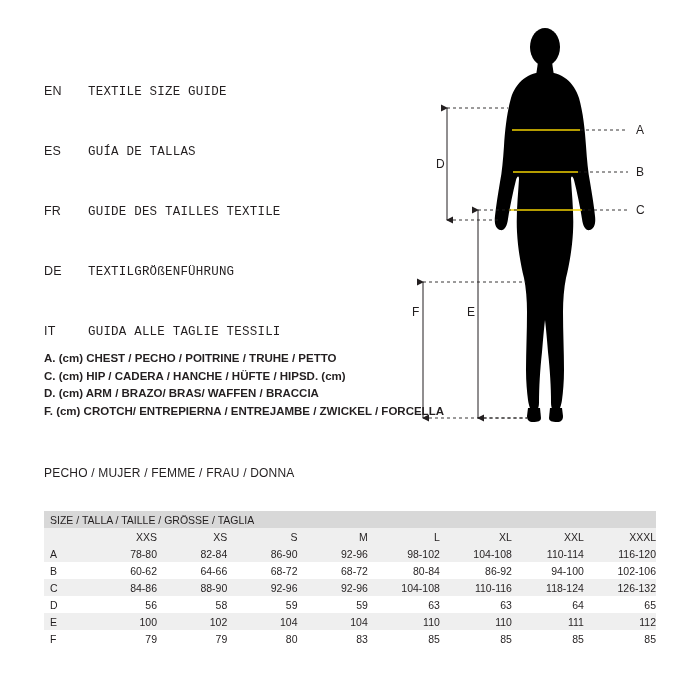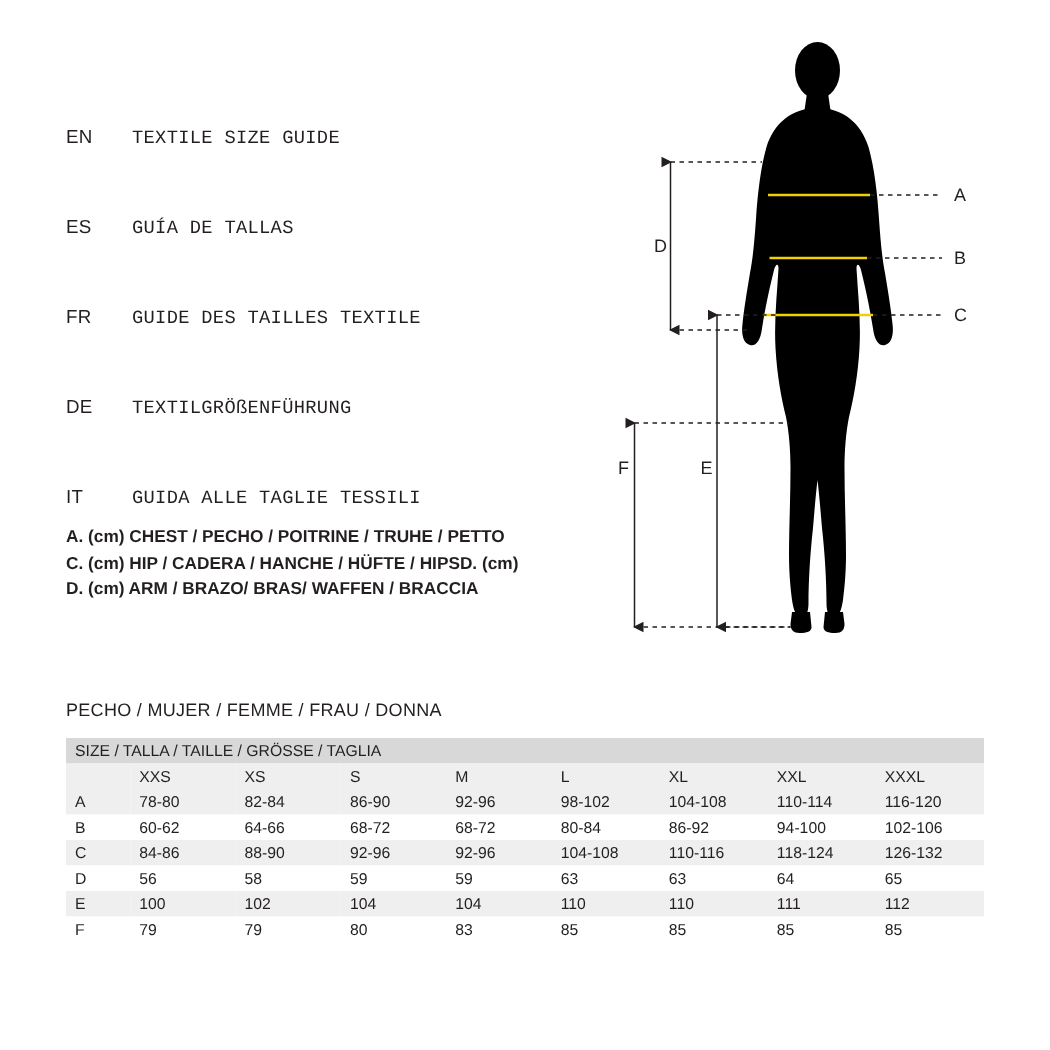--- a/index.html
+++ b/index.html
@@ -68,20 +68,21 @@
     position: absolute;
     left: 44px;
     top: 492px;
     width: 612px;
   }
   table.size-table {
     border-collapse: collapse;
     width: 612px;
     font-size: 10.5px;
     color: #231f20;
+    margin-top: 19px;
   }
   table.size-table td {
     padding: 0 0 0 6px;
     height: 17px;
     vertical-align: middle;
     white-space: nowrap;
   }
   tr.head-row td {
     background: #d8d8d8;
     font-size: 10.5px;
@@ -95,20 +96,21 @@
     background: #efefef;
   }
   tr.plain td {
     background: #ffffff;
   }
   td.col-label {
     width: 42px;
   }
   td.col-data {
     width: 71px;
+    text-align: right;
   }
 
   
   .figure-area {
     position: absolute;
     left: 400px;
     top: 20px;
     width: 290px;
     height: 420px;
   }
@@ -234,20 +236,21 @@
       <text x="67" y="296">E</text>
       <text x="12" y="296">F</text>
     </g>
   </svg>
 </div>
 
 <div class="legend">
   <div class="legend-row">A. (cm) CHEST / PECHO / POITRINE / TRUHE / PETTO</div>
   <div class="legend-row">C. (cm) HIP / CADERA / HANCHE / HÜFTE / HIPSD. (cm)</div>
   <div class="legend-row">D. (cm) ARM / BRAZO/ BRAS/ WAFFEN / BRACCIA</div>
+  <div class="legend-row">F. (cm) CROTCH/ ENTREPIERNA / ENTREJAMBE / ZWICKEL / FORCELLA</div>
 </div>
 
 <div class="gender-label">PECHO / MUJER / FEMME / FRAU / DONNA</div>
 
 <div class="table-wrap">
   <table class="size-table">
     <tbody>
       <tr class="head-row">
         <td colspan="9">SIZE / TALLA / TAILLE / GRÖSSE / TAGLIA</td>
       </tr>

